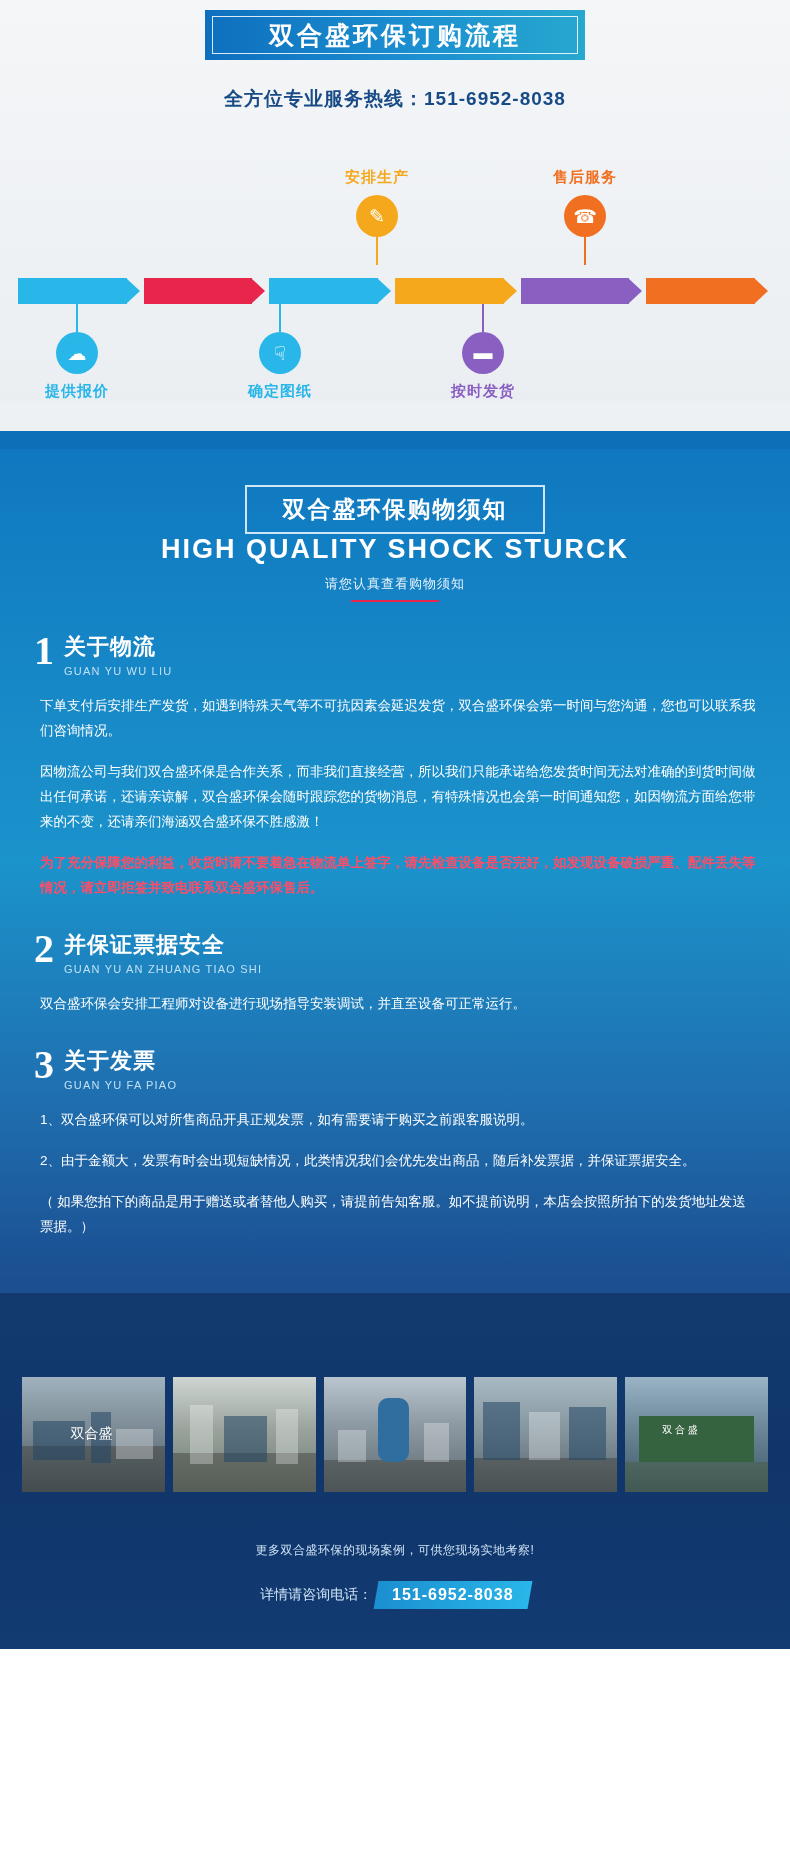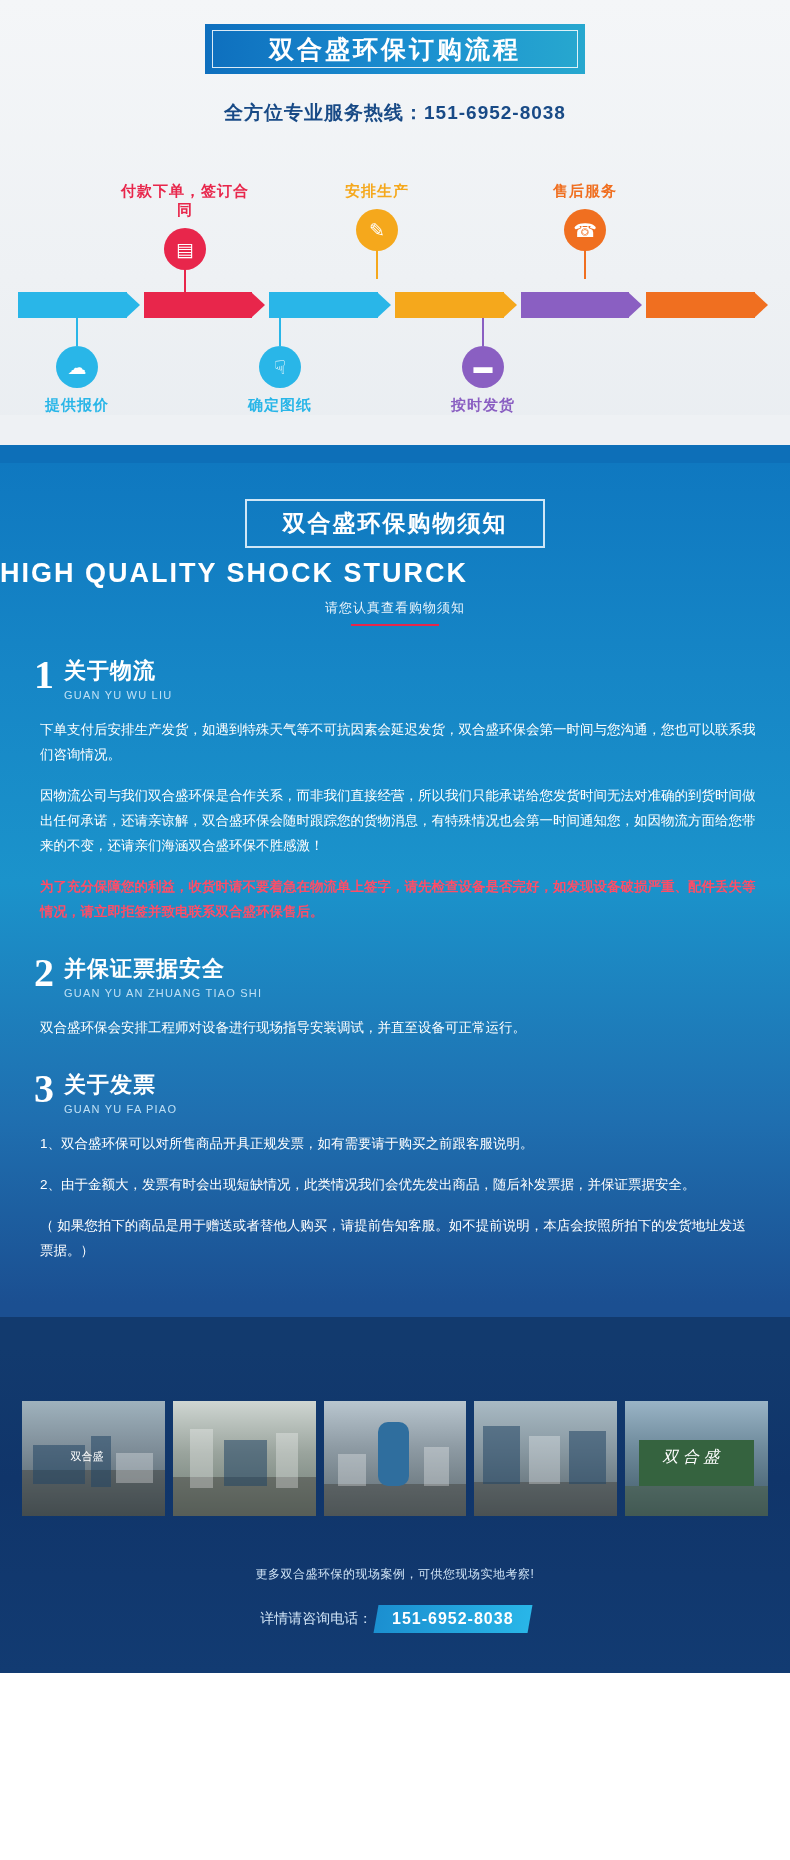--- a/index.html
+++ b/index.html
@@ -6,21 +6,21 @@
   body {
     width:790px;
     font-family:"Liberation Sans","DejaVu Sans",sans-serif;
     background:#ffffff;
   }
   .page { width:790px; position:relative; overflow:hidden; }
 
   
   .flow-section{
     background:linear-gradient(180deg,#f4f6f8 0%,#eef1f4 60%,#e9edf1 100%);
-    padding:24px 0 0 0;
+    padding:10px 0 0 0;
     position:relative;
   }
   .title-band{
     margin:0 auto;
     width:380px;
     height:50px;
     background:linear-gradient(90deg,#0e6fbe 0%,#1b8fd0 55%,#27a8cf 100%);
     display:flex; align-items:center; justify-content:center;
     position:relative;
   }
@@ -95,22 +95,22 @@
     width:300px;margin:0 auto;text-align:center;
     border-top:2px solid #cfe6f6;border-bottom:2px solid #cfe6f6;
     padding:7px 0; position:relative;
   }
   .notice-title:before,.notice-title:after{
     content:"";position:absolute;top:0;bottom:0;width:2px;background:#cfe6f6;
   }
   .notice-title:before{left:0;} .notice-title:after{right:0;}
   .notice-title span{ color:#fff;font-size:23px;font-weight:bold;letter-spacing:2px;}
   .notice-en{
-    text-align:left;color:#fff;font-size:27px;font-weight:bold;
-    letter-spacing:2px;margin-top:10px;
+    text-align:center;color:#fff;font-size:27px;font-weight:bold;
+    letter-spacing:2px;margin-top:0;
   }
   .notice-sub{
     text-align:center;color:#eaf4fc;font-size:13px;margin-top:10px;letter-spacing:1px;
   }
   .notice-rule{ width:88px;height:2px;background:#e8264b;margin:7px auto 0;}
 
   .block{ padding:0 34px; margin-top:30px; color:#fff; }
   .blk-head{ display:flex; align-items:flex-start; }
   .blk-num{
     font-size:40px;font-weight:bold;color:#ffffff;line-height:38px;
@@ -147,21 +147,21 @@
   .photo{ flex:1; height:115px; position:relative; overflow:hidden; }
   .p1{ background:linear-gradient(180deg,#9fb2bd 0%,#7e8d98 42%,#4a5a62 100%); }
   .p2{ background:linear-gradient(180deg,#cfd6d2 0%,#9aa49d 45%,#6d7a72 100%); }
   .p3{ background:linear-gradient(180deg,#b9c6cf 0%,#8e9ba4 40%,#5d6a70 100%); }
   .p4{ background:linear-gradient(180deg,#a9bac4 0%,#86969f 45%,#56636a 100%); }
   .p5{ background:linear-gradient(180deg,#9ab4c6 0%,#6f8b9c 40%,#3e5866 100%); }
   .photo .eq{ position:absolute; background:rgba(35,70,100,.55); }
   .photo .eq2{ position:absolute; background:rgba(255,255,255,.30); }
   .photo .ground{ position:absolute;left:0;right:0;bottom:0;height:34%;background:rgba(60,60,55,.45); }
   .photo .greenbox{ position:absolute; background:#35633f; }
-  .photo .cap{ position:absolute; color:#fff; font-size:11px; }
+  .photo .cap{ position:absolute; color:#fff; font-size:14px; }
 
   .gal-note{
     text-align:center;color:#cfe3f5;font-size:12px;margin-top:50px;letter-spacing:.5px;
   }
   .phone-row{
     display:flex;align-items:center;justify-content:center;margin-top:22px;padding-bottom:40px;
   }
   .phone-row .lab{ color:#cfe3f5;font-size:14px;margin-right:4px;}
   .phone-pill{
     background:linear-gradient(90deg,#1b8fd0 0%,#29b6e8 100%);
@@ -205,25 +205,20 @@
         <div class="arrow a5">
             <div class="body"></div>
             <div class="tip"></div>
           </div>
         <div class="arrow a6">
             <div class="body"></div>
             <div class="tip"></div>
           </div>
       </div>
 
-      <div class="node top" style="left:120px; top:28px;">
-        <div class="lbl" style="color:#e8264b;">付款下单，签订合同</div>
-        <div class="circle" style="background:#e8264b;">▤</div>
-        <div class="stem" style="background:#e8264b;"></div>
-      </div>
 
       <div class="node top" style="left:312px; top:28px;">
         <div class="lbl" style="color:#f5a81c;">安排生产</div>
         <div class="circle" style="background:#f5a81c;">✎</div>
         <div class="stem" style="background:#f5a81c;"></div>
       </div>
 
       <div class="node top" style="left:520px; top:28px;">
         <div class="lbl" style="color:#f06f20;">售后服务</div>
         <div class="circle" style="background:#f06f20;">☎</div>
@@ -336,21 +331,21 @@
       <div class="photo p4">
         <div class="ground" style="height:30%"></div>
         <div class="eq" style="left:6%;top:22%;width:26%;height:50%;"></div>
         <div class="eq2" style="left:38%;top:30%;width:22%;height:42%;"></div>
         <div class="eq" style="left:66%;top:26%;width:26%;height:46%;"></div>
       </div>
 
       <div class="photo p5">
         <div class="ground" style="height:26%;background:rgba(70,90,60,.45)"></div>
         <div class="greenbox" style="left:10%;top:34%;width:80%;height:40%;"></div>
-        <div class="cap" style="left:26%;top:40%;font-size:16px;font-style:italic;">双 合 盛</div>
+        <div class="cap" style="left:26%;top:40%;font-size:10px;">双 合 盛</div>
       </div>
 
     </div>
 
     <div class="gal-note">更多双合盛环保的现场案例，可供您现场实地考察!</div>
 
     <div class="phone-row">
       <div class="lab">详情请咨询电话：</div>
       <div class="phone-pill">
         <span>151-6952-8038</span>

